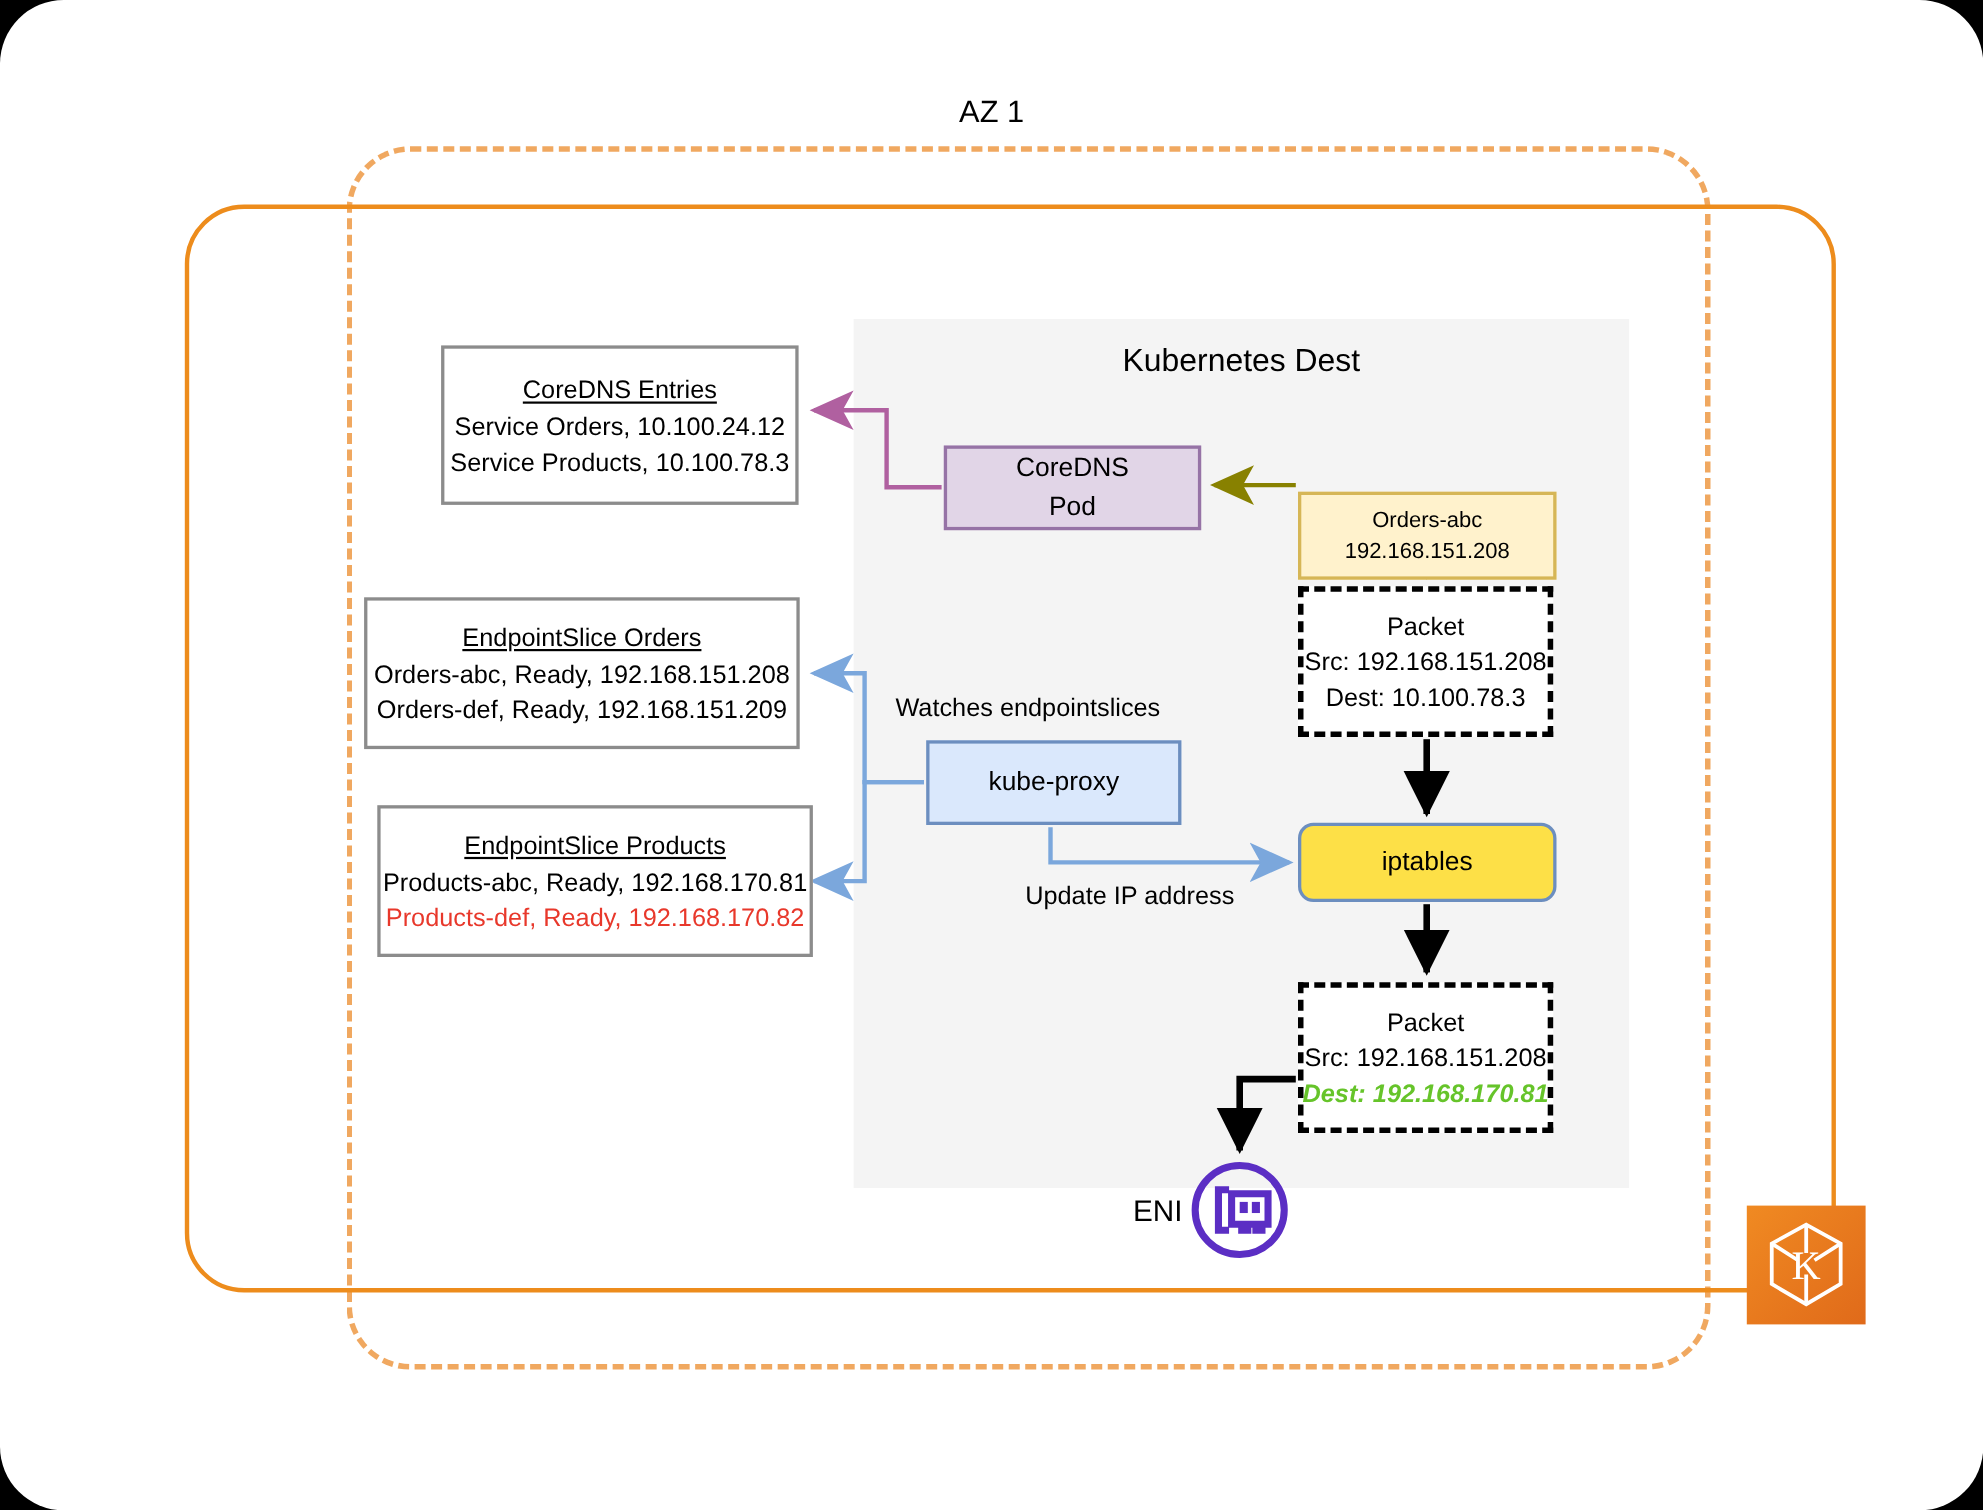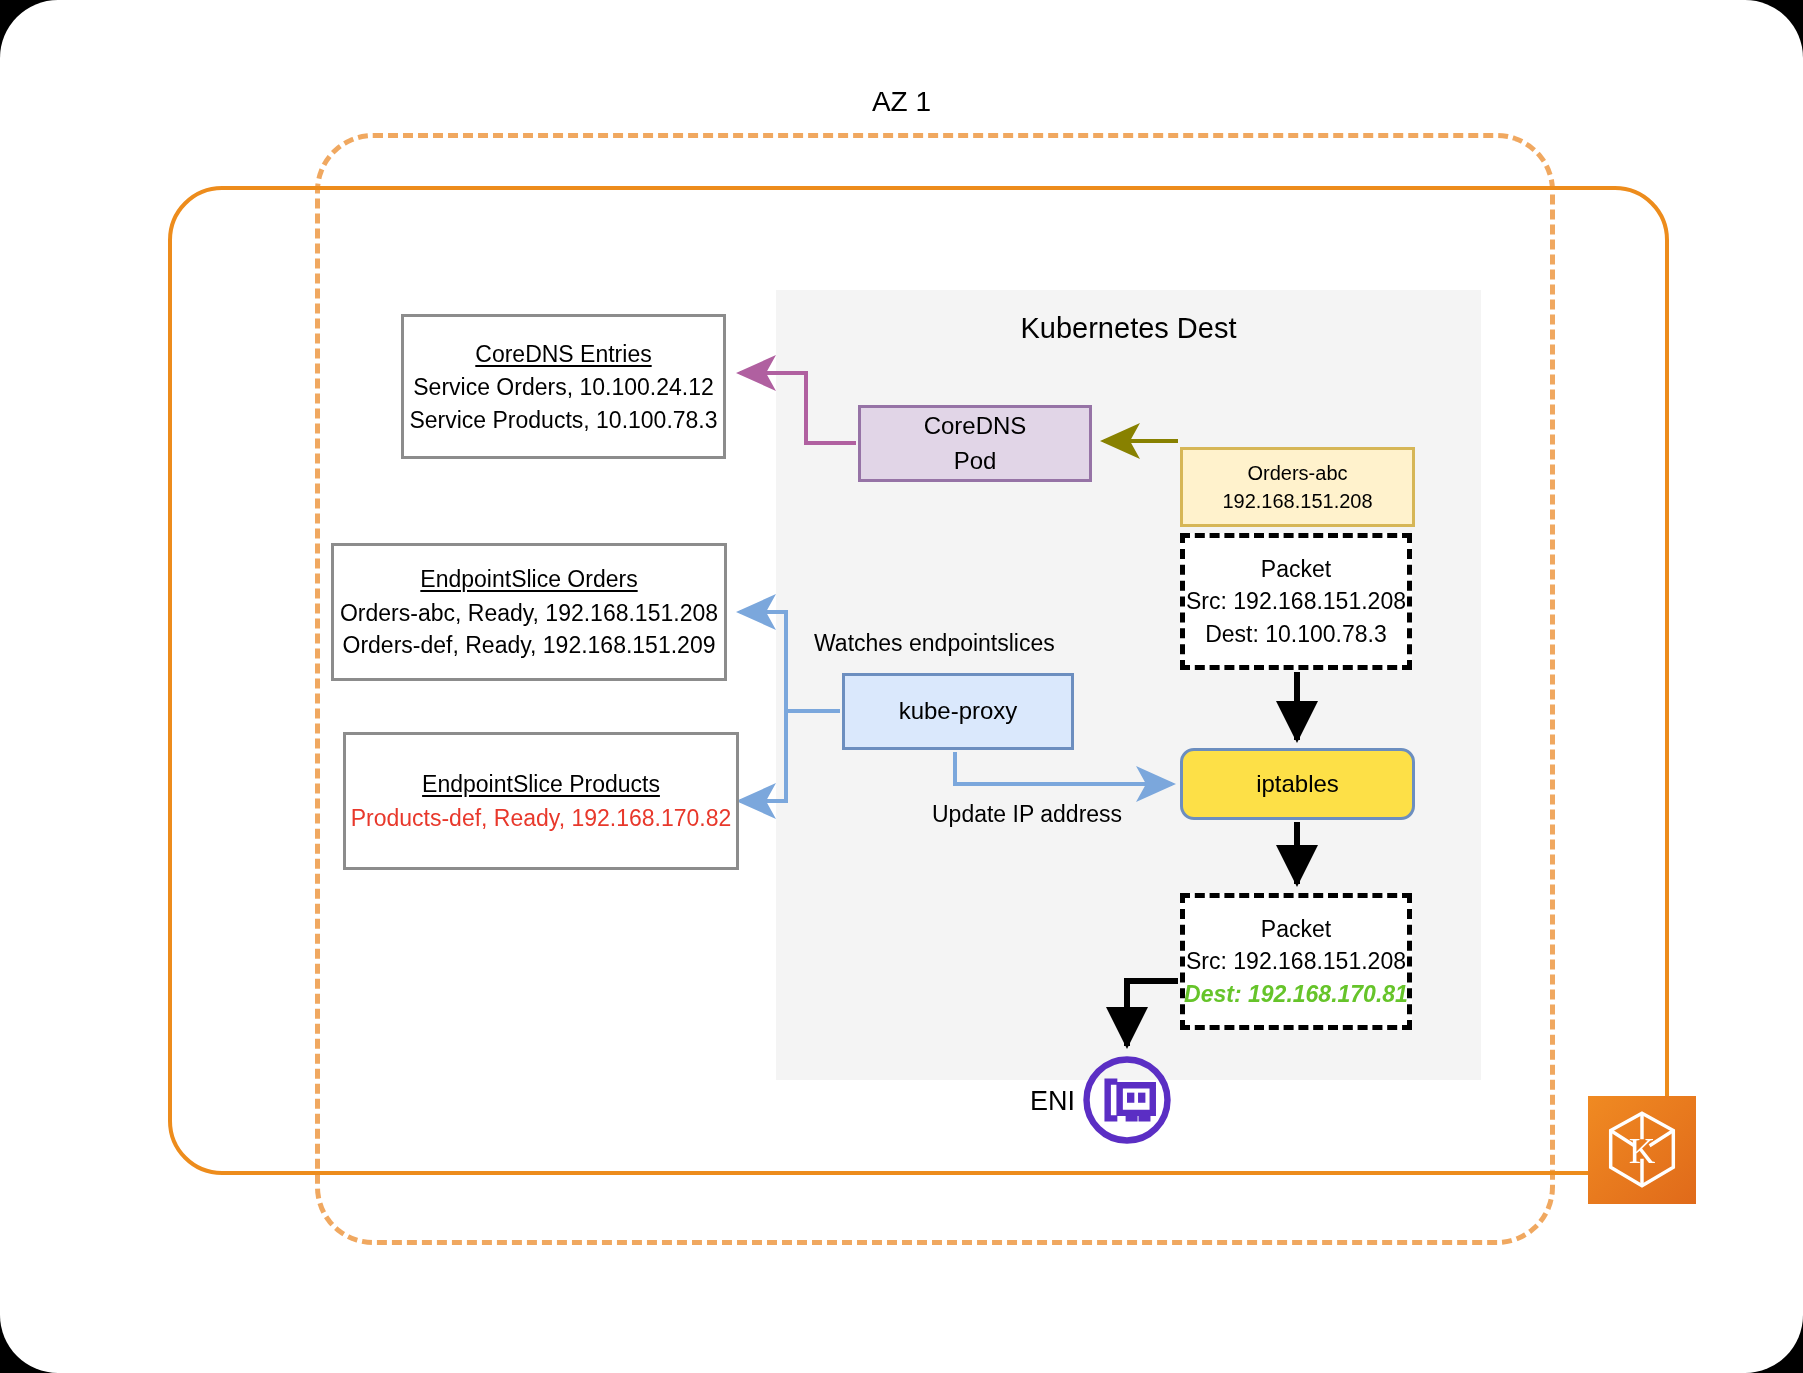--- a/index.html
+++ b/index.html
@@ -218,20 +218,21 @@
   </div>
 
   <div class="box infobox" id="eps-orders">
     <div class="line title">EndpointSlice Orders</div>
     <div class="line">Orders-abc, Ready, 192.168.151.208</div>
     <div class="line">Orders-def, Ready, 192.168.151.209</div>
   </div>
 
   <div class="box infobox" id="eps-products">
     <div class="line title">EndpointSlice Products</div>
+    <div class="line">Products-abc, Ready, 192.168.170.81</div>
     <div class="line red">Products-def, Ready, 192.168.170.82</div>
   </div>
 
   <div class="box" id="coredns-pod">
     <div class="line">CoreDNS</div>
     <div class="line">Pod</div>
   </div>
 
   <div class="box" id="orders-pod">
     <div class="line">Orders-abc</div>

